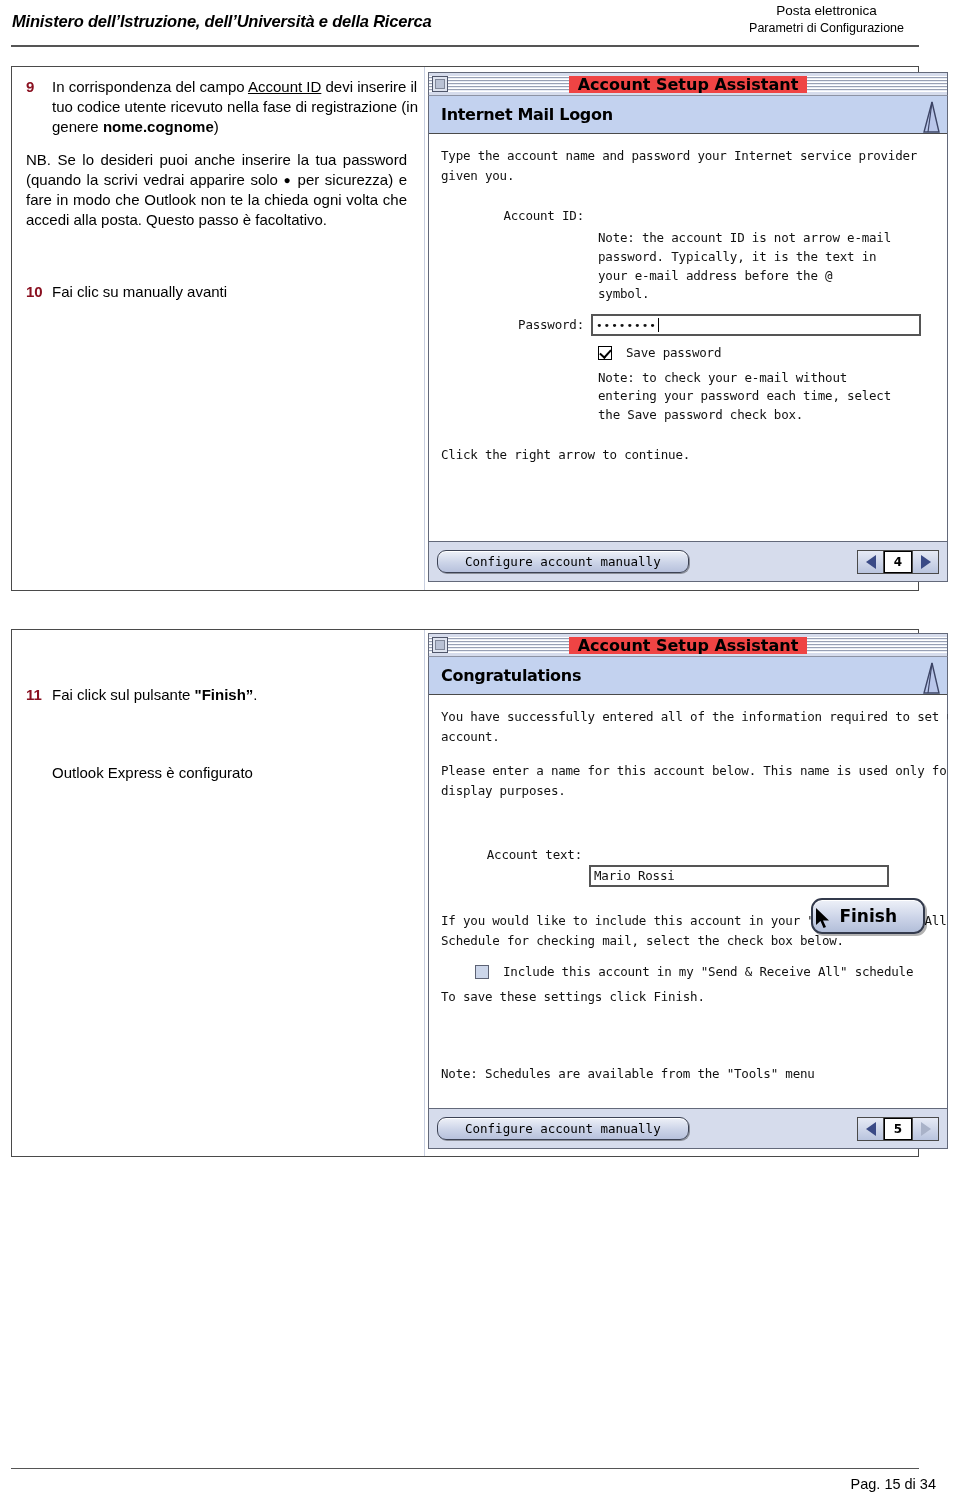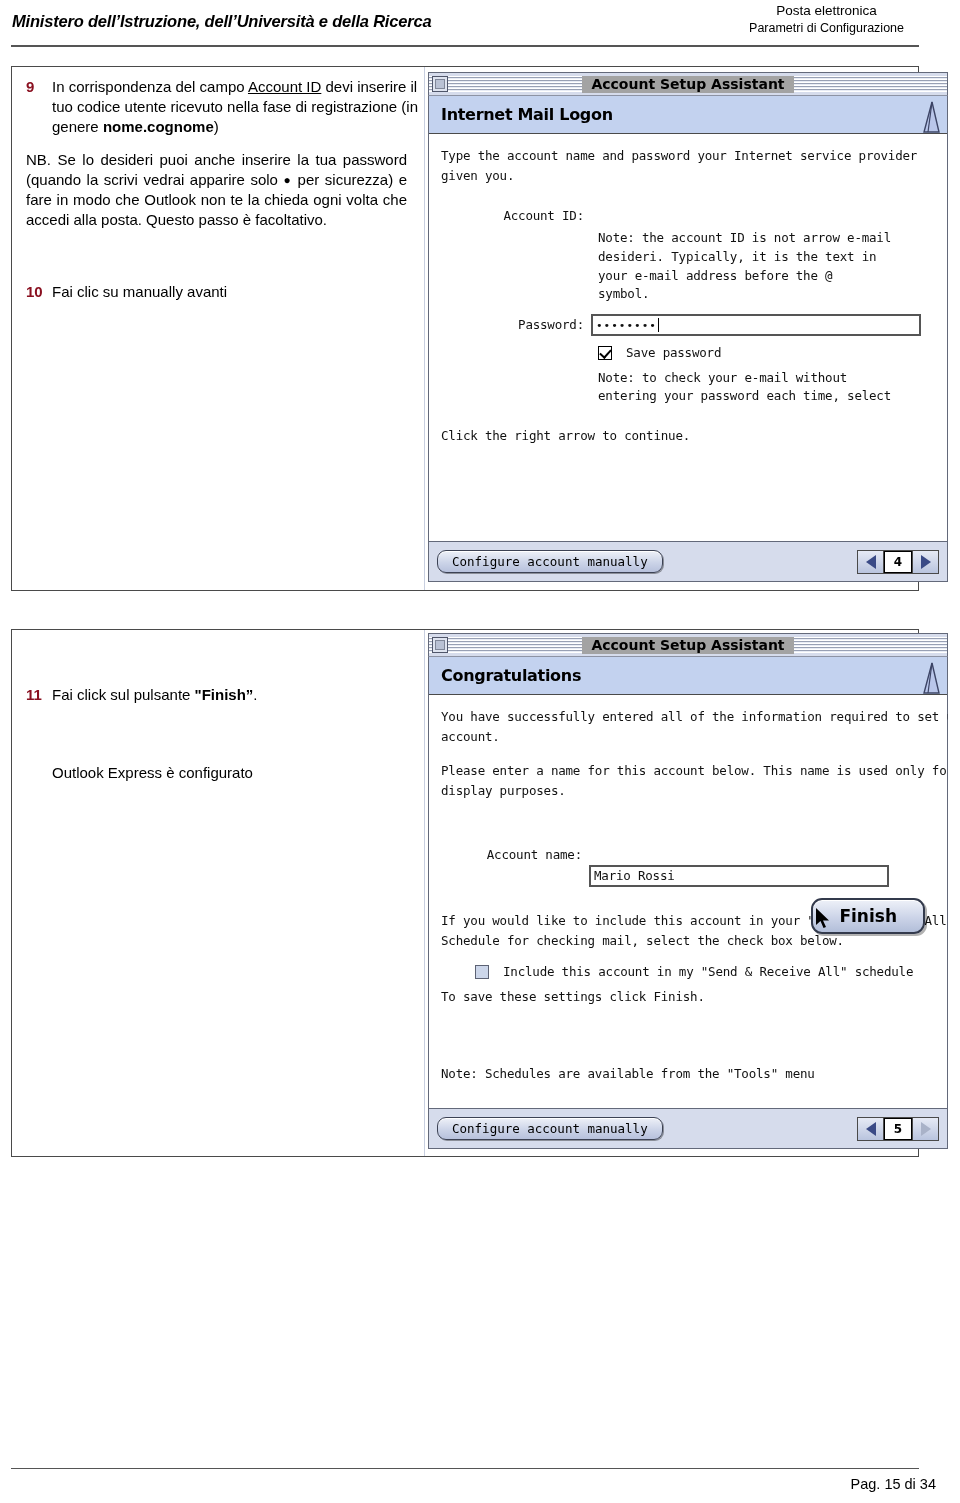--- a/index.html
+++ b/index.html
@@ -107,23 +107,23 @@
     z-index:3;
   }
   .mac-closebox i{
     display:block; position:absolute; left:2px; top:2px;
     width:10px; height:10px; background:#b9c1d4;
     border:1px solid #7f8698;
   }
   .mac-title{
     position:relative; z-index:2;
     margin:0 auto; padding:0 9px;
-    background:#a3a3a3;
+    background:#ef4444;
     font-family:"DejaVu Sans", sans-serif;
-    font-weight:bold; font-size:14px; color:#000;
+    font-weight:bold; font-size:16px; color:#000;
     line-height:17px;
     white-space:nowrap;
   }
 
   .mac-body{
     border:1px solid #63697a;
     border-top:1px solid #8d93a4;
     background:#fff;
     position:relative;
   }
@@ -206,21 +206,21 @@
     border-top:1px solid #63697a;
     display:flex; align-items:center; justify-content:space-between;
     padding:0 8px;
   }
   .btn{
     background:linear-gradient(to bottom,#eef1f8 0%,#ccd4e8 55%,#b7c1dc 100%);
     border:1px solid #3c4254;
     border-radius:9px;
     font-family:"DejaVu Sans Mono", monospace;
     font-size:12.5px;
-    padding:3px 14px;
+    padding:3px 27px;
     box-shadow:inset 0 1px 0 #fff, 1px 1px 0 rgba(0,0,0,.35);
     white-space:nowrap;
   }
   .navgrp{
     display:flex; align-items:stretch;
     border:1px solid #4a4a4a;
     background:#c9d3ea;
     height:24px;
   }
   .navbtn{
@@ -313,41 +313,42 @@
       <div class="mac-content">
         <p>Type the account name and password your Internet service provider</p>
         <p style="margin-top:-8px;">given you.</p>
 
         <div class="field-row" style="margin-top:20px;">
           <div class="field-label" style="width:150px;">Account ID:</div>
         </div>
 
         <div class="note" style="margin-left:157px; margin-top:4px;">
           <p>Note: the account ID is not arrow e-mail</p>
-          <p>desideri. Typically, it is the text in</p>
+          <p>password. Typically, it is the text in</p>
           <p>your e-mail address before the @</p>
           <p>symbol.</p>
         </div>
 
         <div class="field-row" style="margin-top:10px;">
           <div class="field-label" style="width:150px;">Password:</div>
           <div class="txtbox focus" style="width:330px;">
               <span class="dots">••••••••</span>
               <span class="caret"></span>
             </div>
         </div>
 
         <div class="cbrow" style="margin-left:157px; margin-top:7px;">
           <span class="cbox checked"></span>
           <span class="cblabel">Save password</span>
         </div>
 
         <div class="note" style="margin-left:157px; margin-top:6px;">
           <p>Note: to check your e-mail without</p>
           <p>entering your password each time, select</p>
+          <p>the Save password check box.</p>
         </div>
 
         <p style="margin-top:20px;">Click the right arrow to continue.</p>
       </div>
 
       <div class="mac-footer">
         <button class="btn">Configure account manually</button>
         <div class="navgrp">
           <div class="navbtn">
               <span class="tri tri-l"></span>
@@ -394,21 +395,21 @@
       </div>
 
       <div class="mac-content">
         <p>You have successfully entered all of the information required to set u</p>
         <p style="margin-top:-8px;">account.</p>
 
         <p style="margin-top:14px;">Please enter a name for this account below. This name is used only fo</p>
         <p style="margin-top:-8px;">display purposes.</p>
 
         <div class="field-row" style="margin-top:22px;">
-          <div class="field-label" style="width:148px;">Account name:</div>
+          <div class="field-label" style="width:148px;">Account text:</div>
           <div class="txtbox focus" style="width:300px;margin-top:42px;">Mario Rossi</div>
         </div>
 
         <p style="margin-top:24px;">If you would like to include this account in your "Send &amp; Receive All'</p>
         <p style="margin-top:-8px;">Schedule for checking mail, select the check box below.</p>
 
         <div class="cbrow" style="margin-left:34px; margin-top:12px;">
           <span class="cbox empty"></span>
           <span class="cblabel">Include this account in my "Send &amp; Receive All" schedule</span>
         </div>

